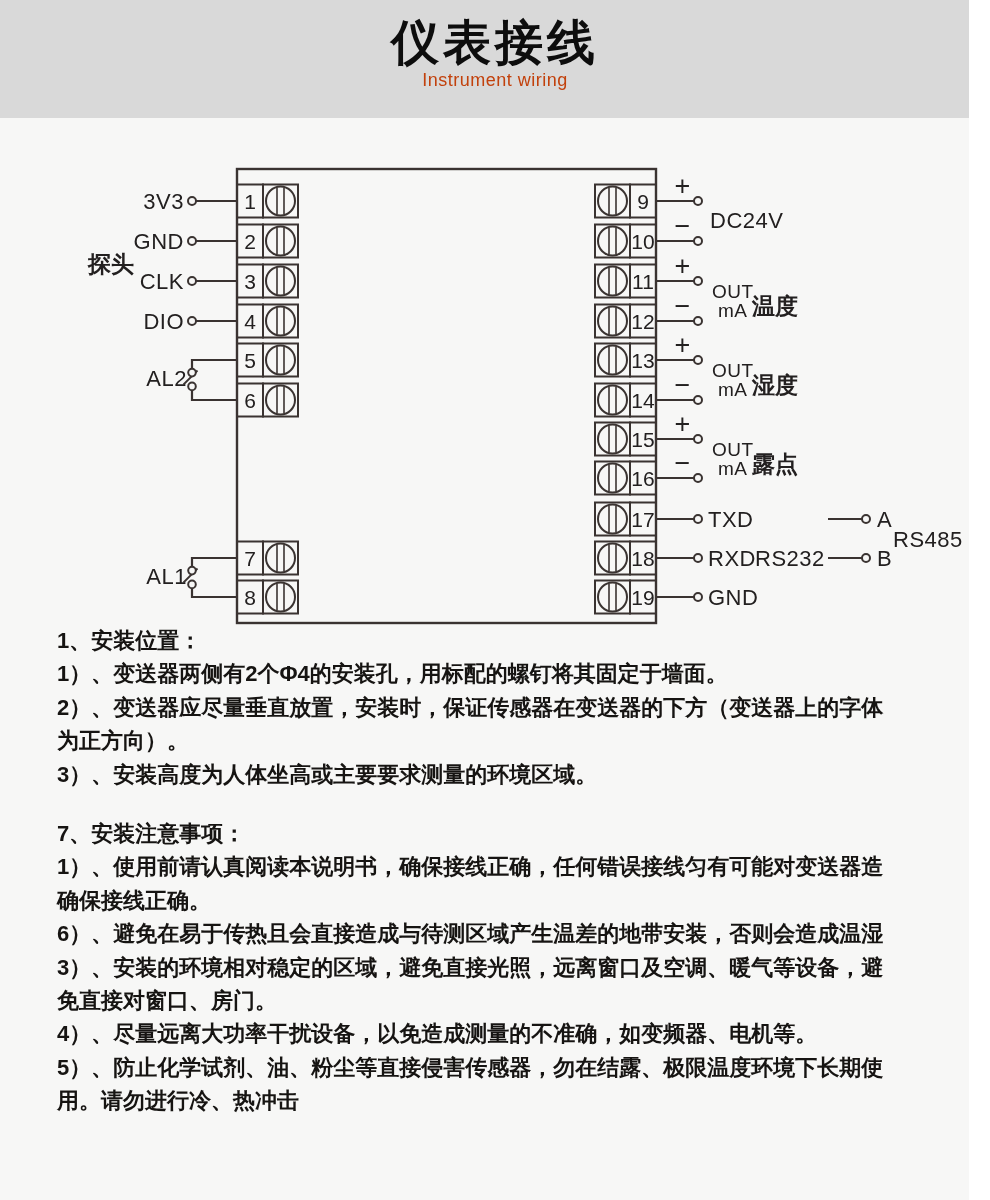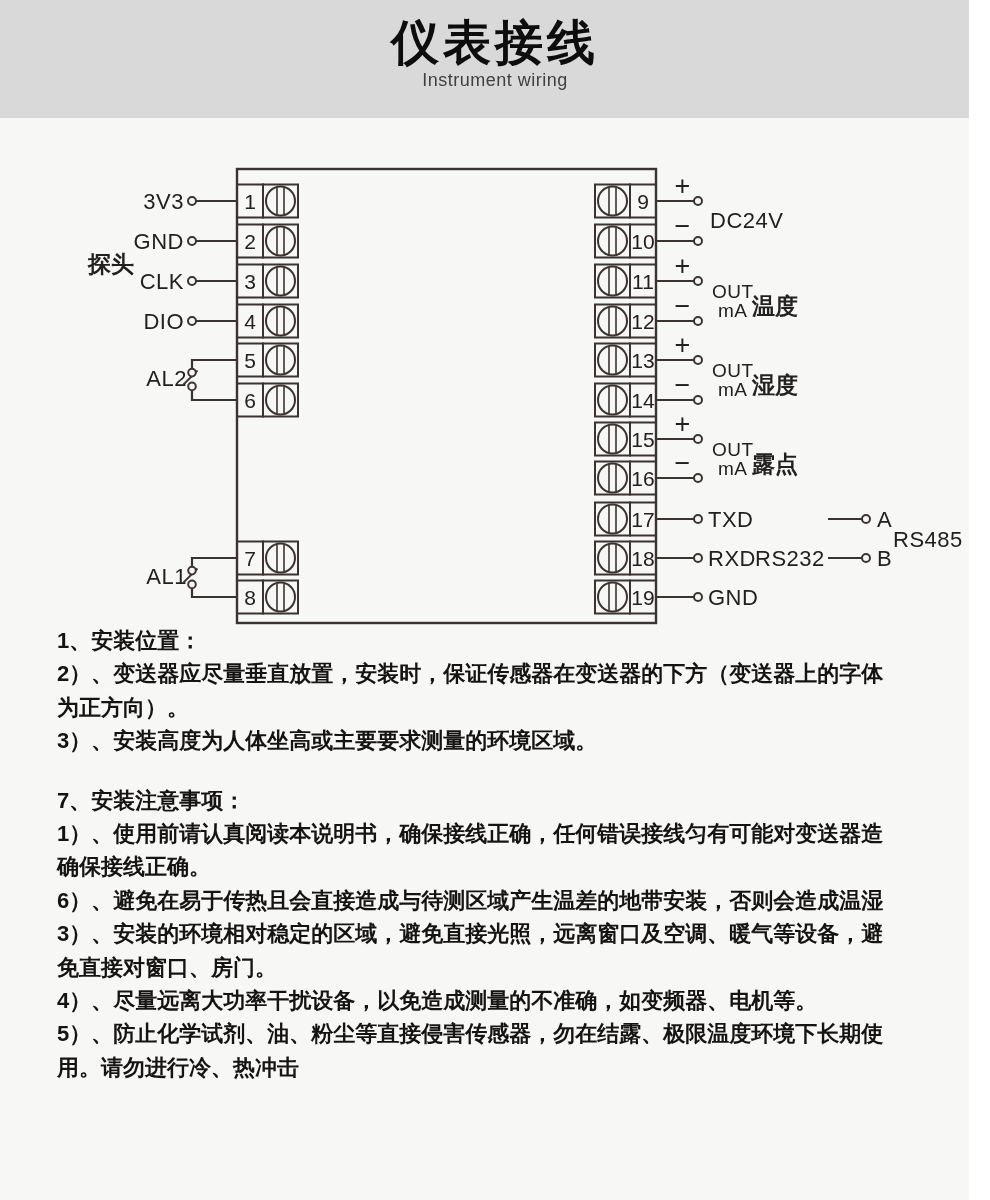--- a/index.html
+++ b/index.html
@@ -10,21 +10,21 @@
   }
   .header {
     position:absolute; top:0; left:0; width:990px; height:118px;
     background:#d9d9d9; text-align:center;
   }
   .title {
     padding-top:17px; font-size:48px; font-weight:bold;
     letter-spacing:4px; color:#0d0d0d; line-height:1.1;
   }
   .subtitle {
-    font-size:18px; color:#404040; letter-spacing:0.5px; line-height:1.2;
+    font-size:18px; color:#c2410c; letter-spacing:0.5px; line-height:1.2;
   }
   .diagram { position:absolute; top:118px; left:0; }
   .diagram text { font-family:"Liberation Sans", sans-serif; fill:#232020; }
   .diagram .num { font-size:21px; }
   .diagram .lbl { font-size:22px; letter-spacing:0.5px; }
   .diagram .sm  { font-size:19px; letter-spacing:0.5px; }
   .diagram .cjk { font-size:23px; font-weight:bold; }
   .diagram .pol { font-size:27px; }
   .diagram .mid { text-anchor:middle; }
   .diagram .end { text-anchor:end; }
@@ -196,20 +196,21 @@
       <text class="lbl" x="708" y="604.5">GND</text>
       <text class="lbl" x="877" y="526.5">A</text>
       <text class="lbl" x="877" y="565.5">B</text>
       <text class="lbl" x="893" y="547">RS485</text>
     </g>
   </svg>
 
   <div class="notes">
     <div class="sec1">
       <div class="note-line">1、安装位置：</div>
+      <div class="note-line">1）、变送器两侧有2个Φ4的安装孔，用标配的螺钉将其固定于墙面。</div>
       <div class="note-line">2）、变送器应尽量垂直放置，安装时，保证传感器在变送器的下方（变送器上的字体</div>
       <div class="note-line">为正方向）。</div>
       <div class="note-line">3）、安装高度为人体坐高或主要要求测量的环境区域。</div>
     </div>
     <div class="sec2">
       <div class="note-line">7、安装注意事项：</div>
       <div class="note-line">1）、使用前请认真阅读本说明书，确保接线正确，任何错误接线匀有可能对变送器造</div>
       <div class="note-line">确保接线正确。</div>
       <div class="note-line">6）、避免在易于传热且会直接造成与待测区域产生温差的地带安装，否则会造成温湿</div>
       <div class="note-line">3）、安装的环境相对稳定的区域，避免直接光照，远离窗口及空调、暖气等设备，避</div>

